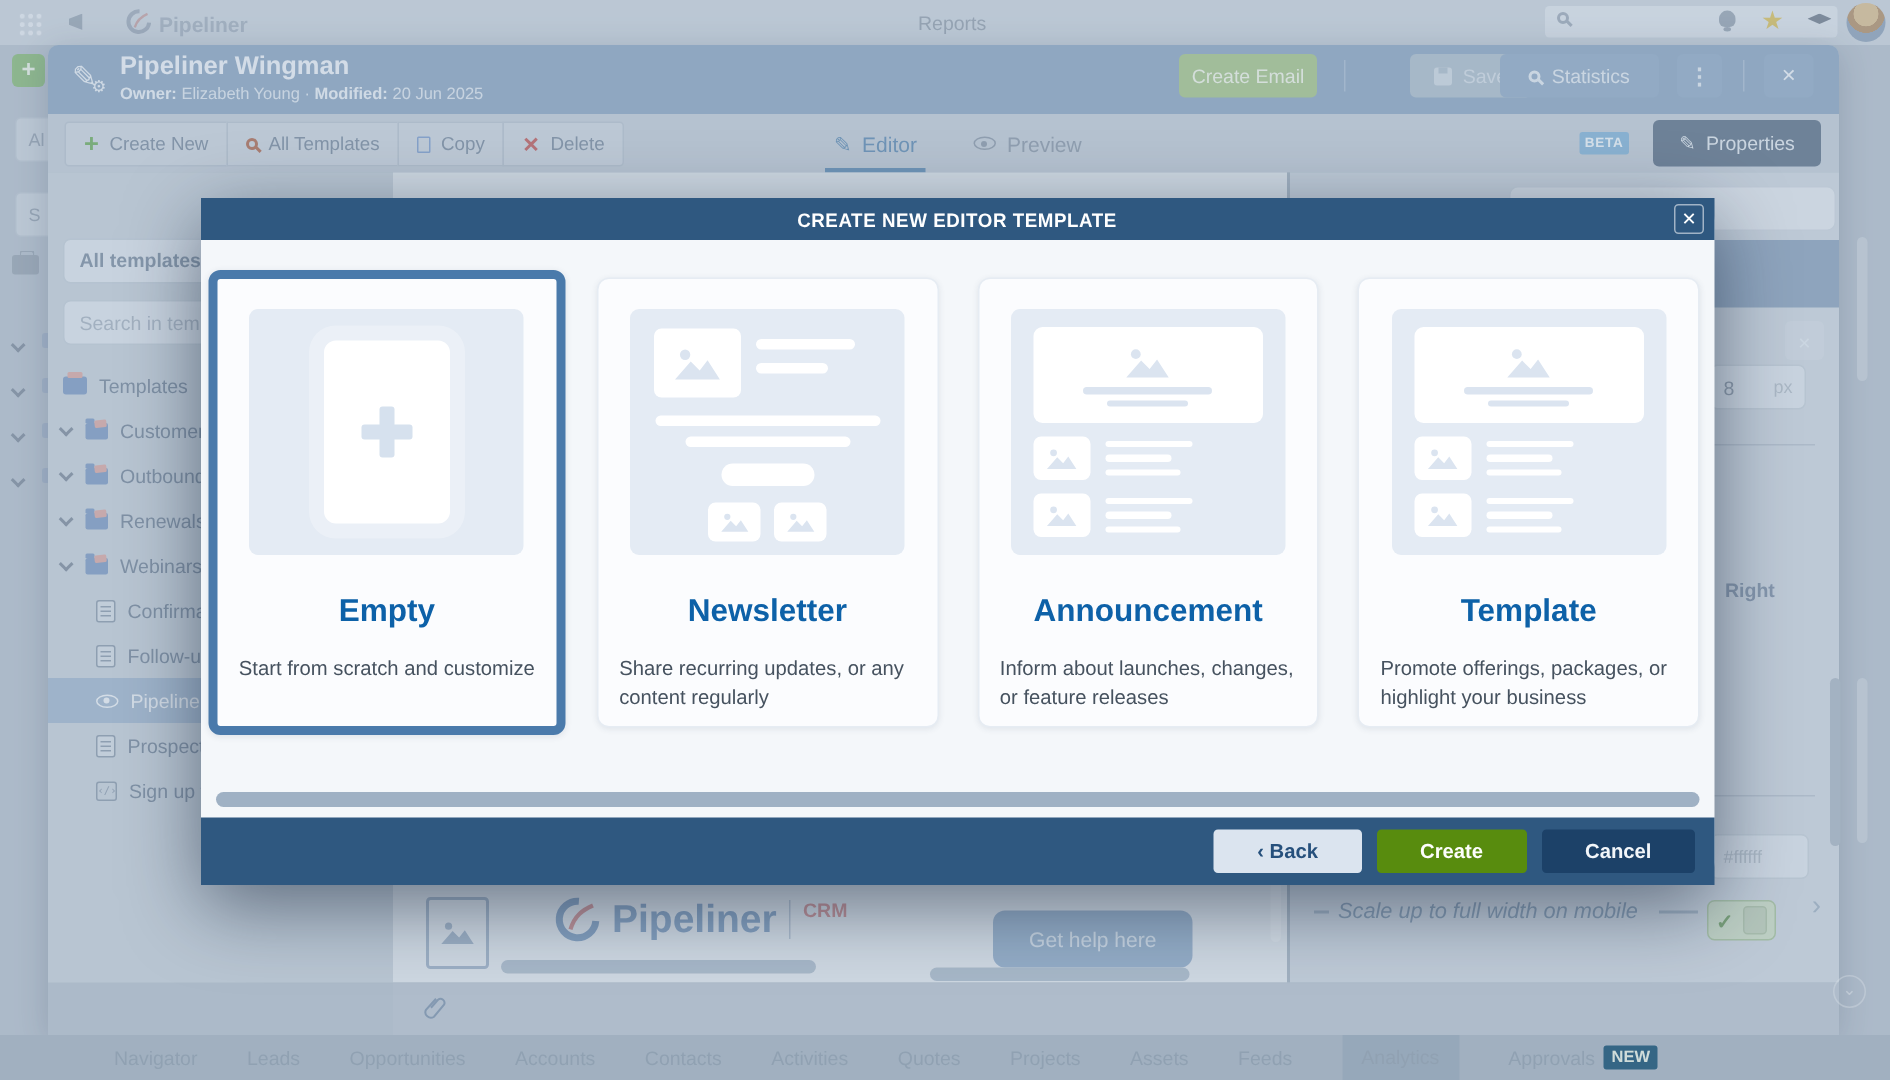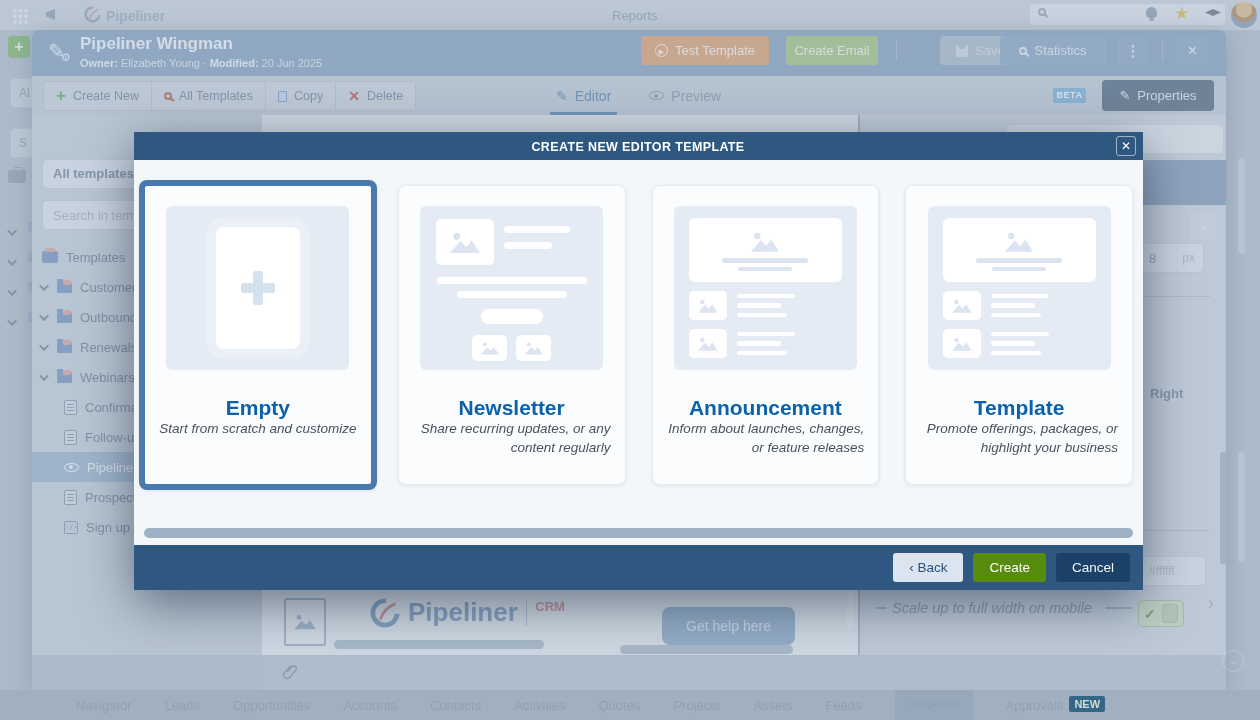--- a/index.html
+++ b/index.html
@@ -175,21 +175,21 @@
   .m-title{font-size:13px;font-weight:bold;color:#ffffff;letter-spacing:.4px;transform:scaleX(.96);}
   .m-close{position:absolute;right:7px;top:4px;width:20px;height:20px;background:transparent;
     border:1px solid rgba(255,255,255,.55);border-radius:3px;color:#fff;font-size:12px;line-height:17px;text-align:center;padding:0;}
   .m-body{left:0;top:28px;width:1009px;height:385px;}
   .cards{display:flex;padding:25px 10px 0;gap:26px;}
   .card{width:231px;height:300px;background:#fbfcfe;border:1px solid #e6ecf3;border-radius:8px;
     box-shadow:0 1px 4px rgba(40,60,90,.10);display:flex;flex-direction:column;align-items:center;}
   .card.sel{border:6px solid #4a7aab;width:241px;height:310px;margin:-5px;}
   .thumb{width:183px;height:164px;margin-top:20px;background:#e4ebf4;border-radius:6px;overflow:hidden;position:relative;}
   .c-title{margin-top:26px;font-size:21px;font-weight:bold;color:#0d61a8;}
-  .c-desc{margin:0 14px 0;font-size:13.5px;color:#46525f;line-height:1.4;text-align:right;max-width:205px;font-style:italic;}
+  .c-desc{margin:17px 14px 0;font-size:13.5px;color:#46525f;line-height:1.4;text-align:left;max-width:205px;}
   
   .t-empty{position:absolute;left:50%;top:50%;transform:translate(-50%,-50%);width:84px;height:122px;
     background:#fff;border-radius:8px;box-shadow:0 0 0 10px rgba(255,255,255,.28);}
   .t-plus{position:absolute;left:50%;top:50%;transform:translate(-50%,-50%);width:34px;height:34px;}
   .t-plus::before{content:'';position:absolute;left:0;top:12px;width:34px;height:10px;background:#d6e1ee;border-radius:2px;}
   .t-plus::after{content:'';position:absolute;left:12px;top:0;width:10px;height:34px;background:#d6e1ee;border-radius:2px;}
   
   .ph{background:#fff;border-radius:5px;display:flex;align-items:center;justify-content:center;color:#dbe4f0;}
   .ph svg{width:62%;}
   .ln{background:#fff;border-radius:4px;}
@@ -214,21 +214,21 @@
   .ln-h1{width:86px;height:5px;} .ln-h2{width:54px;height:4px;}
   .art-row{display:flex;gap:10px;margin-top:9px;align-items:center;}
   .art .ph-md{width:38px;height:29px;}
   .art-lines{display:flex;flex-direction:column;gap:5px;}
   .art-lines .ln{height:4.5px;}
   .ln-a{width:58px;} .ln-b{width:44px;} .ln-c{width:50px;}
   
   .m-scrollthumb{left:10px;top:396px;width:989px;height:10px;background:#9fb1c4;border-radius:5px;}
   .m-foot{left:0;top:413px;width:1009px;height:45px;background:#2f5880;
     display:flex;align-items:center;justify-content:flex-end;gap:10px;padding-right:13px;}
-  .m-btn{height:29px;border:none;border-radius:3px;font-family:inherit;font-size:13.5px;padding:0 16px;}
+  .m-btn{height:29px;border:none;border-radius:3px;font-family:inherit;font-size:13.5px;padding:0 29px;font-weight:bold;}
   .m-back{background:#dbe4ef;color:#26507c;}
   .m-create{background:#588c0e;color:#fdfefb;}
   .m-cancel{background:#1c4168;color:#f2f6fa;}
 </style>
 </head>
 <body>
 
 <div class="screen">
 
   <div class="abs topbar">
@@ -263,24 +263,20 @@
     <div class="abs w-header">
       <span class="abs pencil-ic">✎<span class="gear">⚙</span></span>
       <span class="abs w-title">Pipeliner Wingman</span>
       <span class="abs w-sub">
         <b>Owner:</b>
         <span>Elizabeth Young</span>
         <span>·</span>
         <b>Modified:</b>
         <span>20 Jun 2025</span>
       </span>
-      <button class="abs hbtn btn-test">
-          <span class="play-ic">▶</span>
-          <span>Test Template</span>
-        </button>
       <button class="abs hbtn btn-email">
           <span>Create Email</span>
         </button>
       <div class="abs hsep" style="left:864px;"></div>
       <button class="abs hbtn btn-save">
           <span class="save-ic"></span>
           <span>Save</span>
         </button>
       <button class="abs hbtn btn-stats">
           <span class="mag" style="color:#e0e8f1;"></span>

